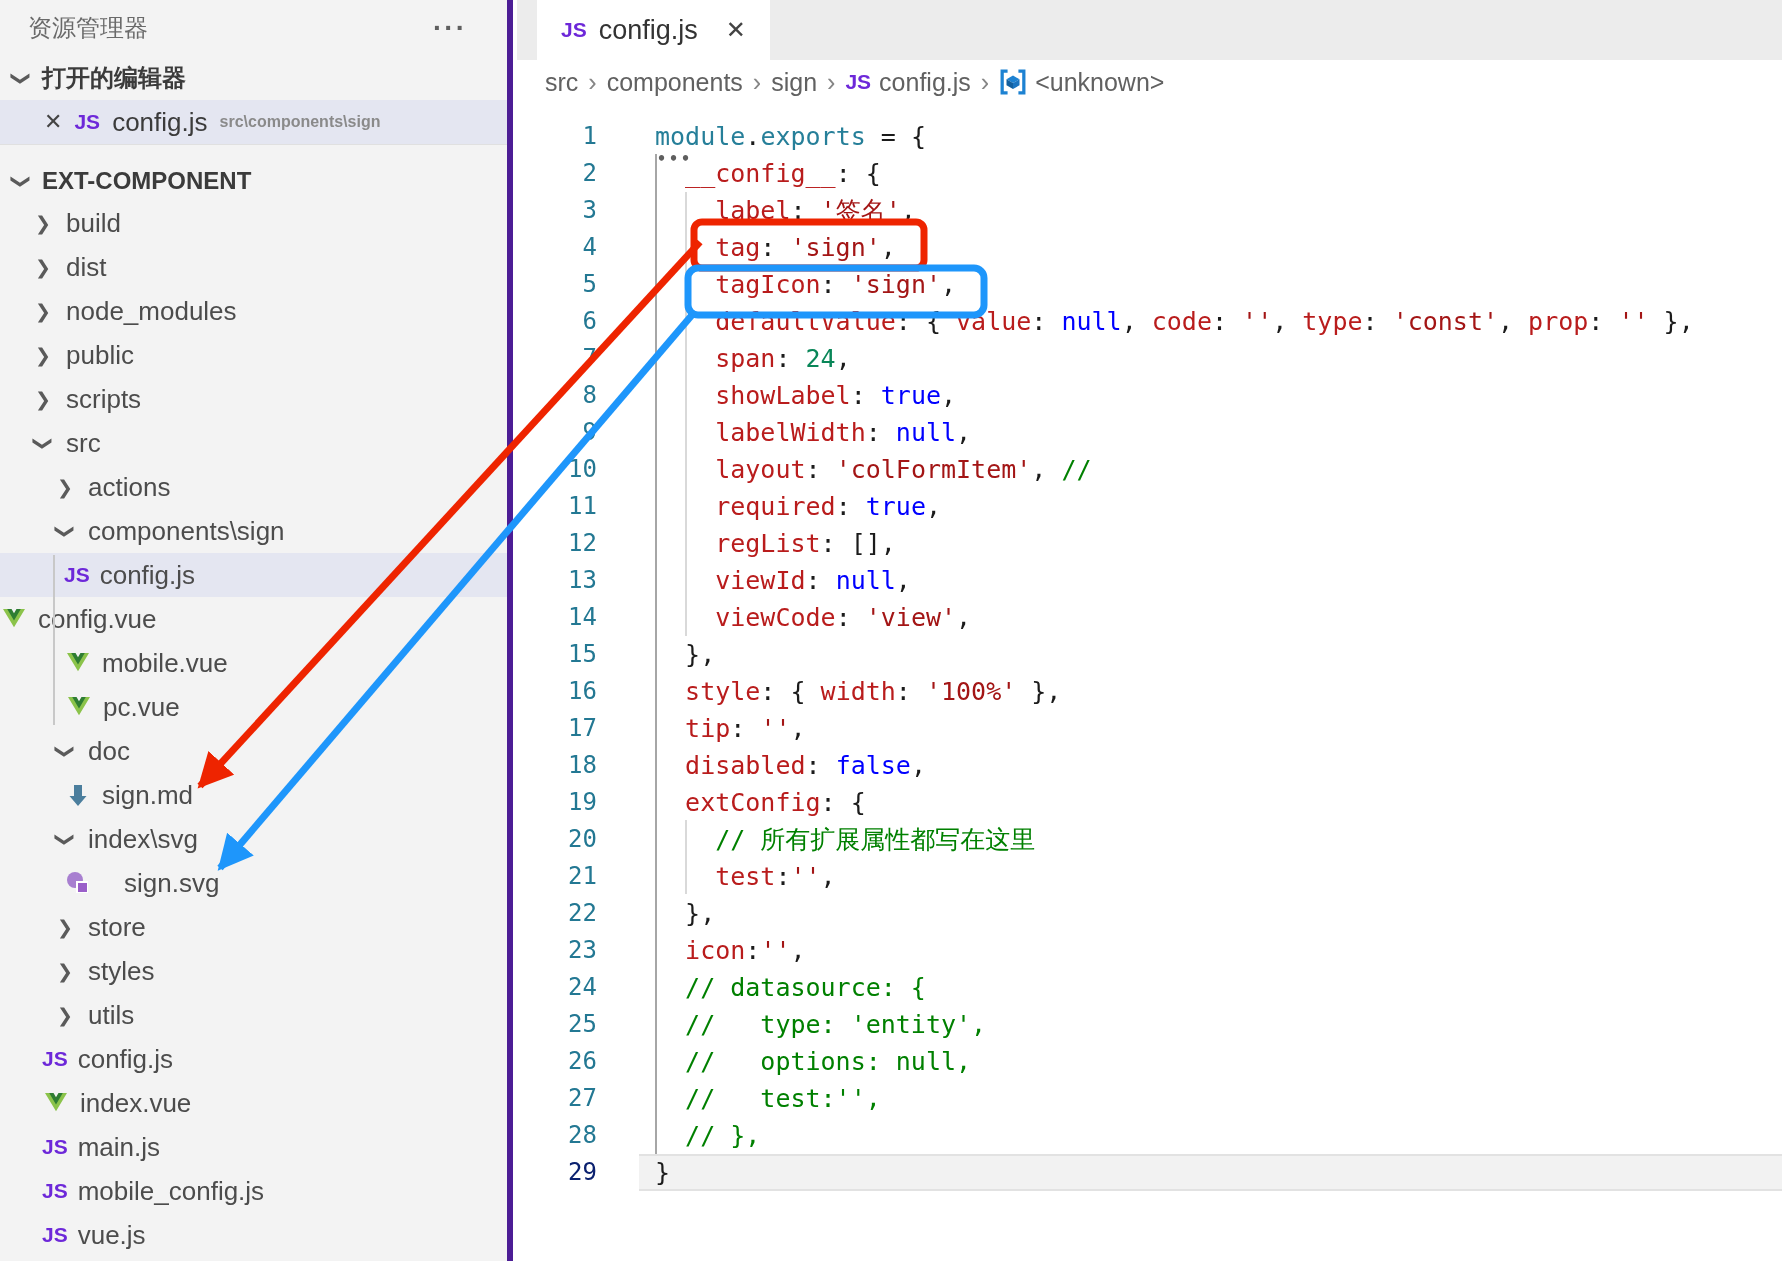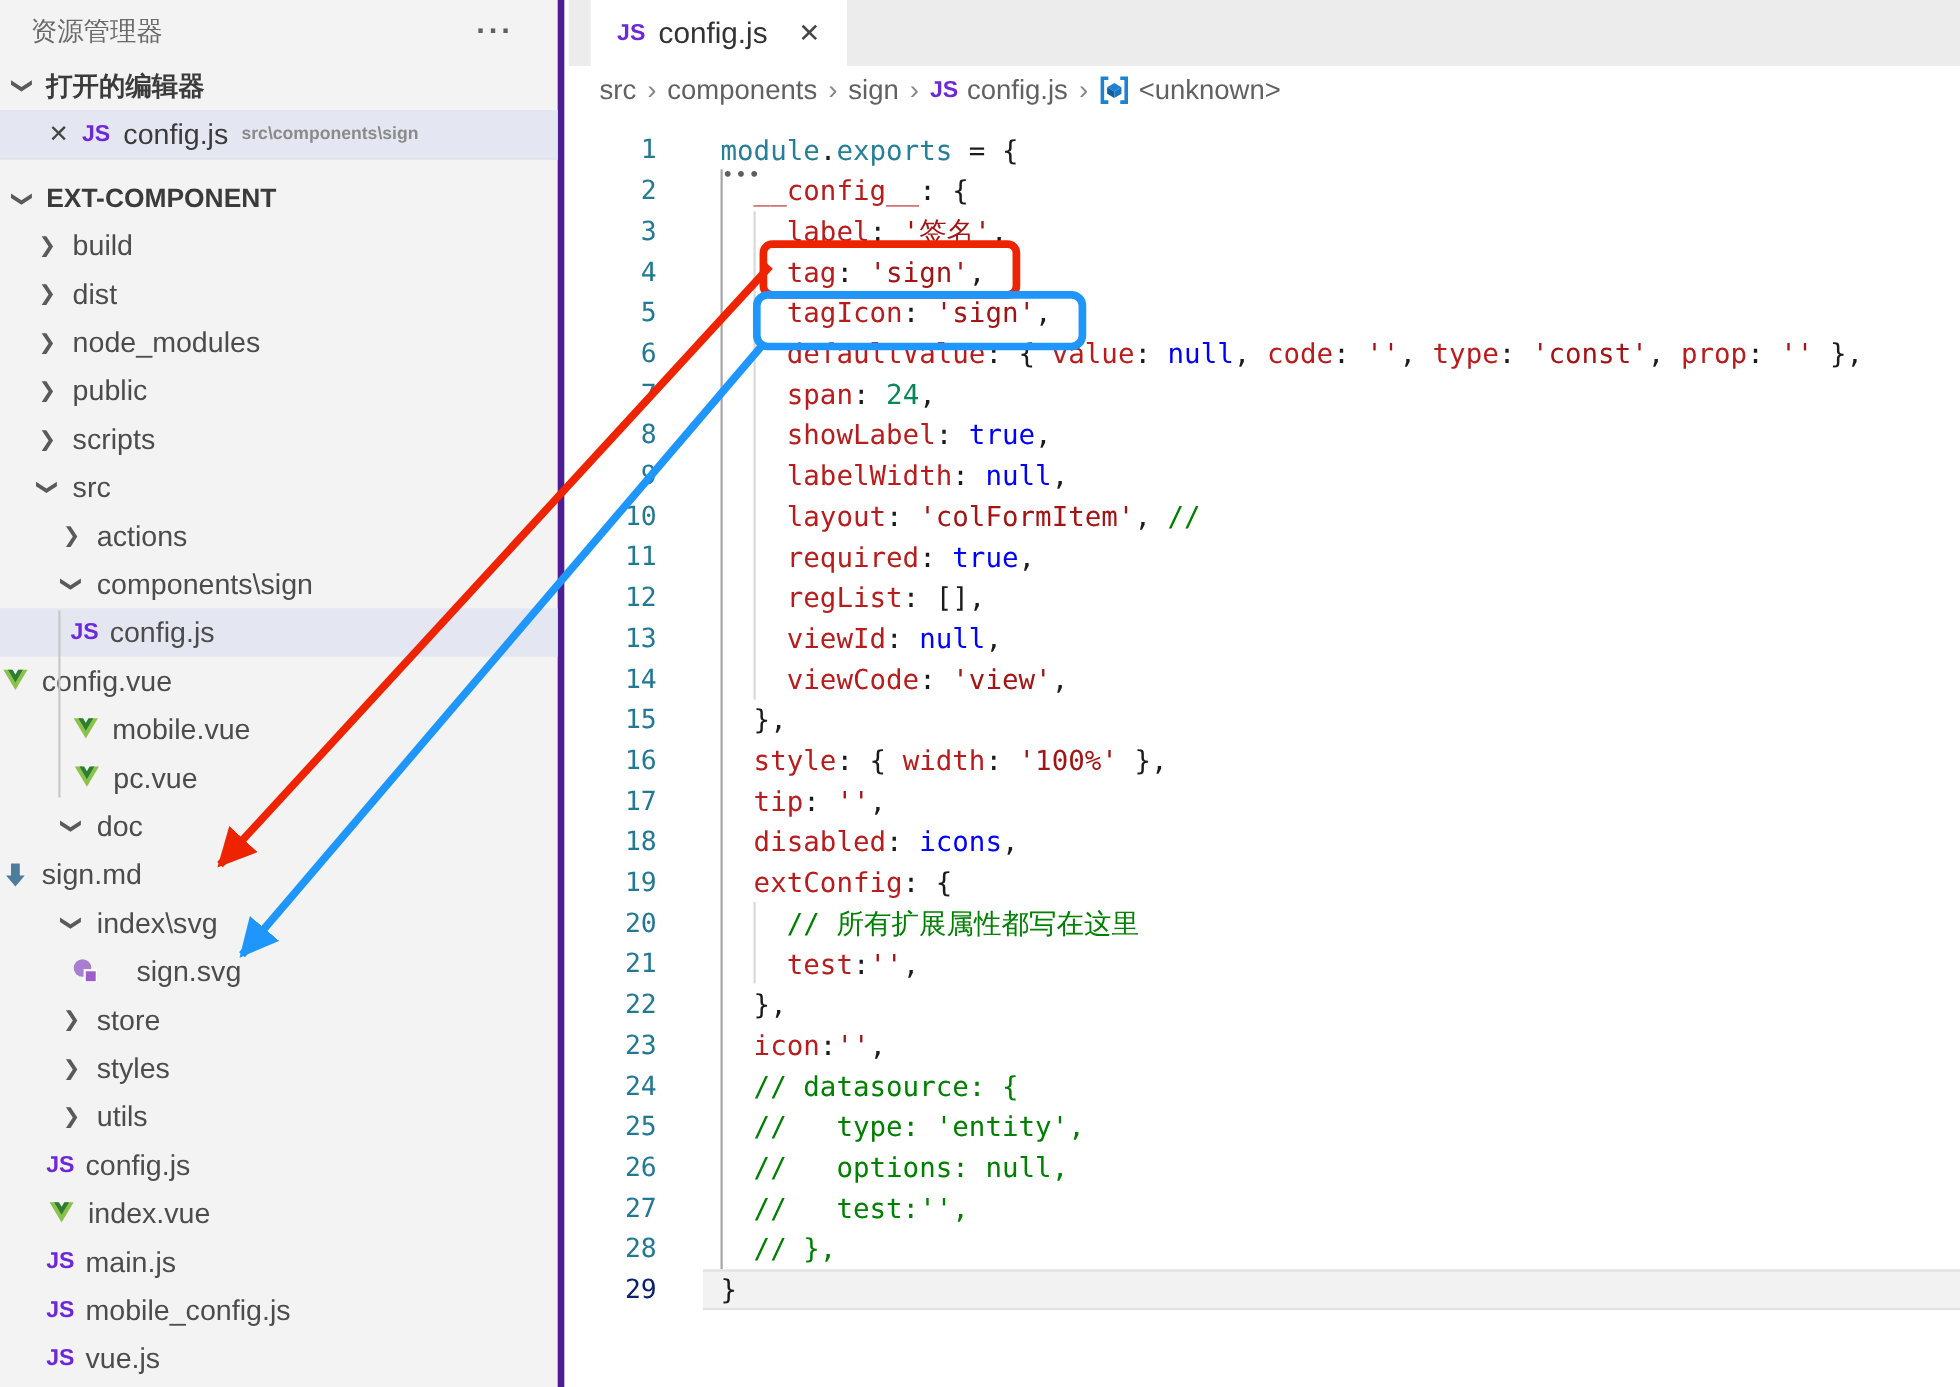--- a/index.html
+++ b/index.html
@@ -158,21 +158,21 @@
               <polygon points="12,21 0,1 7.4,1 12,8.6 16.6,1 24,1" fill="#8bc34a"></polygon>
               <polygon points="12,13.5 4.6,1 9.3,1 12,5.6 14.7,1 19.4,1" fill="#2e7d32"></polygon>
             </svg>
           </span>
           <span>pc.vue</span>
         </div>
         <div class="trow" style="padding-left: 52px;">
           <span class="chev down">❯</span>
           <span>doc</span>
         </div>
-        <div class="trow" style="">
+        <div class="trow" style="padding-left: 64px;">
           <span class="ficon">
             <svg width="24" height="24" viewBox="0 0 24 24">
               <path d="M12 23 L3.5 13 H8 V2 H16 V13 H20.5 Z" fill="#4b7e9d"></path>
             </svg>
           </span>
           <span>sign.md</span>
         </div>
         <div class="trow" style="padding-left: 52px;">
           <span class="chev down">❯</span>
           <span>index\svg</span>
@@ -337,21 +337,21 @@
           <div class="row">
             <div class="ln">16</div>
             <div class="lc"><span class="t-key">  style</span><span class="t-pun">: { </span><span class="t-key">width</span><span class="t-pun">: </span><span class="t-str">'100%'</span><span class="t-pun"> },</span></div>
           </div>
           <div class="row">
             <div class="ln">17</div>
             <div class="lc"><span class="t-key">  tip</span><span class="t-pun">: </span><span class="t-str">''</span><span class="t-pun">,</span></div>
           </div>
           <div class="row">
             <div class="ln">18</div>
-            <div class="lc"><span class="t-key">  disabled</span><span class="t-pun">: </span><span class="t-kw">icons</span><span class="t-pun">,</span></div>
+            <div class="lc"><span class="t-key">  disabled</span><span class="t-pun">: </span><span class="t-kw">false</span><span class="t-pun">,</span></div>
           </div>
           <div class="row">
             <div class="ln">19</div>
             <div class="lc"><span class="t-key">  extConfig</span><span class="t-pun">: {</span></div>
           </div>
           <div class="row">
             <div class="ln">20</div>
             <div class="lc"><span class="t-com">    // 所有扩展属性都写在这里</span></div>
           </div>
           <div class="row">

